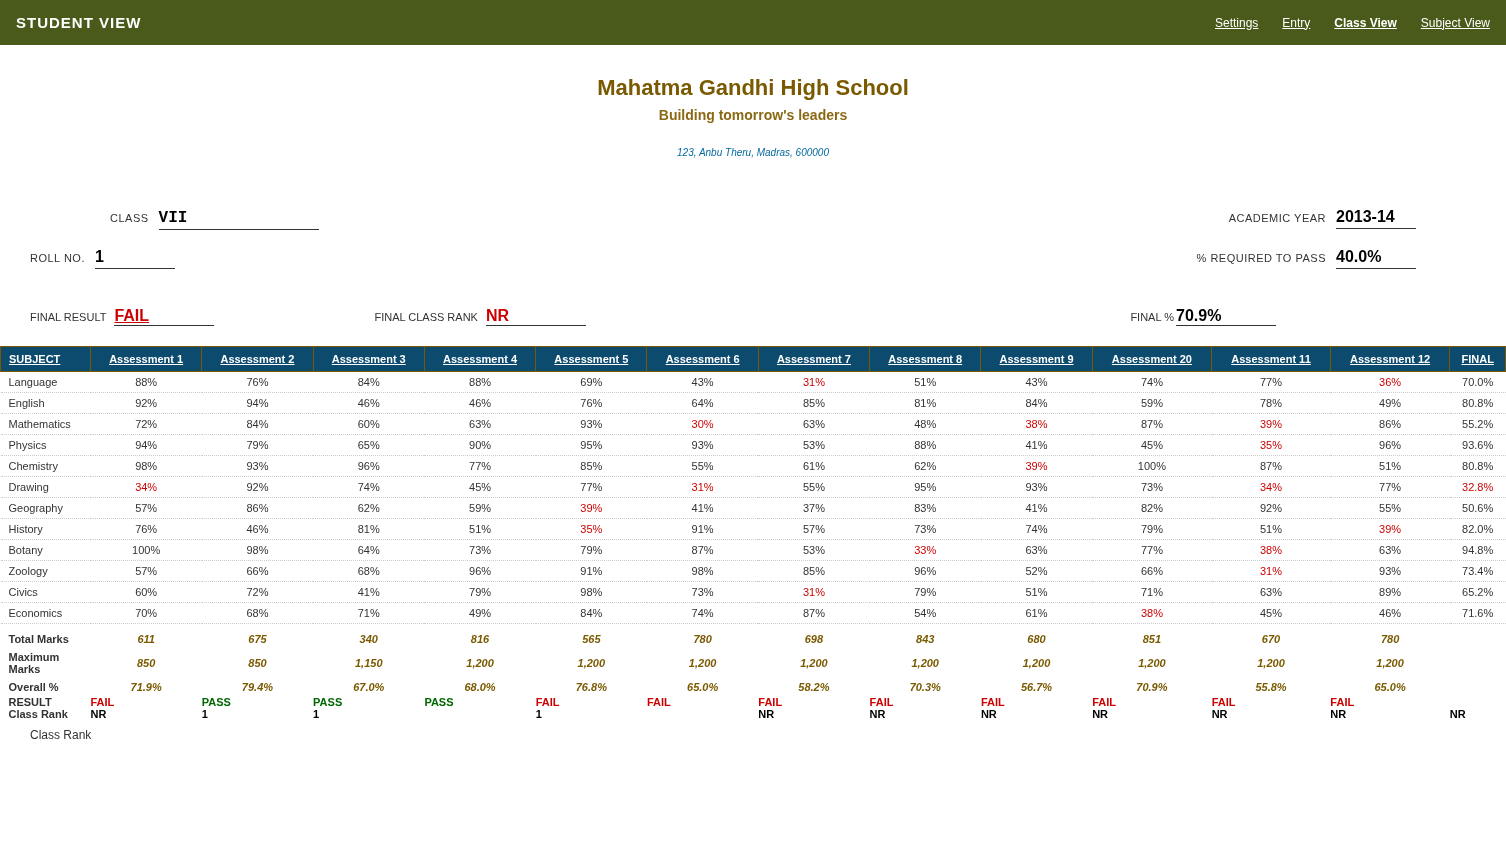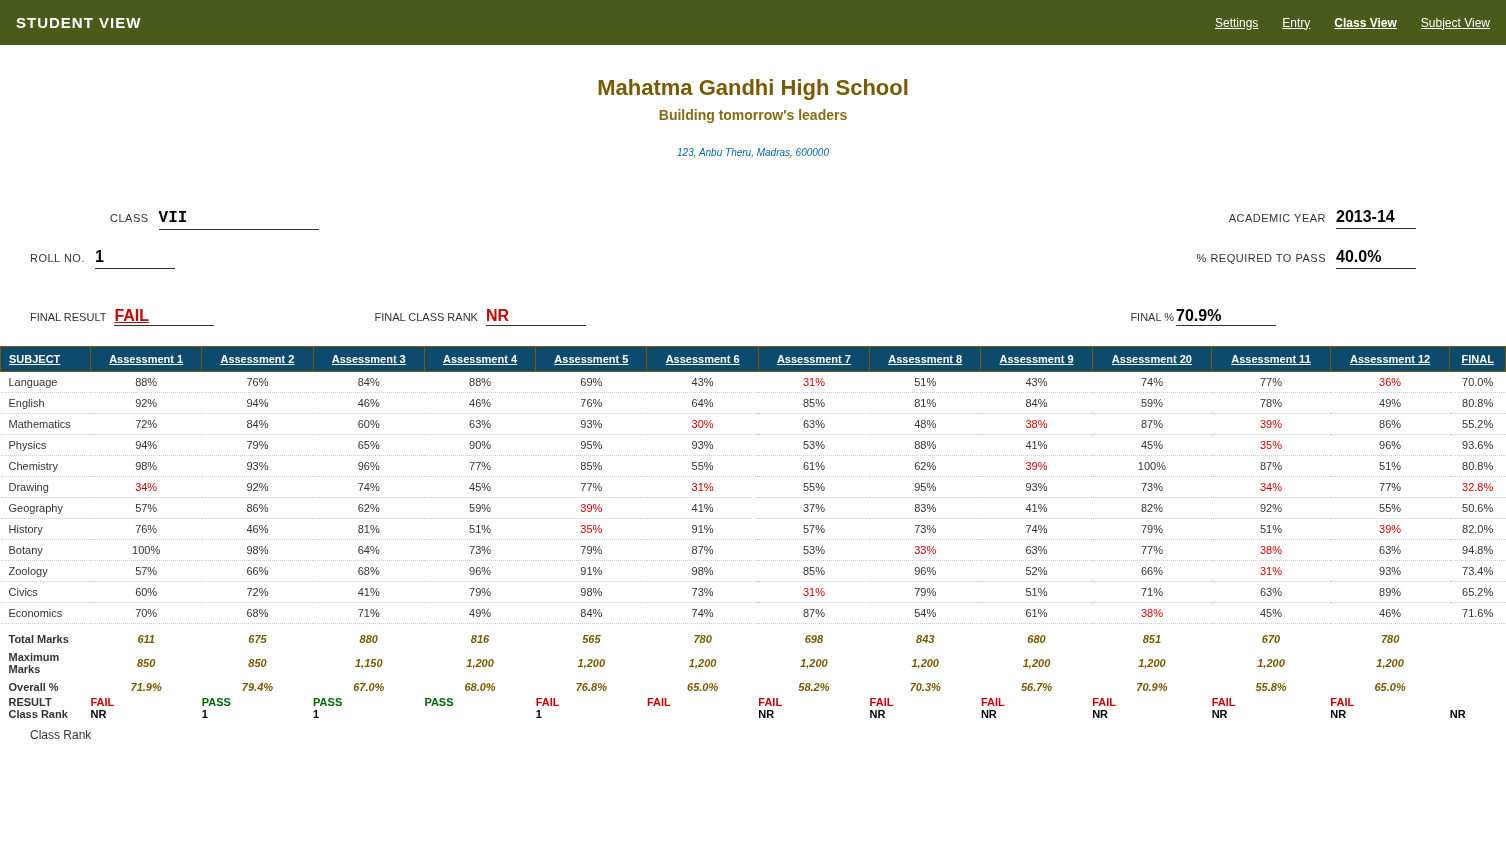--- a/index.html
+++ b/index.html
@@ -462,21 +462,21 @@
       </tr>
     </tbody>
   <tfoot id="table-foot">
   <tr>
         <td colspan="14" style="height:6px;"></td>
       </tr>
       <tr class="summary-section">
         <td style="font-style:normal;font-weight:bold;color:#333;">Total Marks</td>
         <td>611</td>
         <td>675</td>
-        <td>880</td>
+        <td>340</td>
         <td>816</td>
         <td>565</td>
         <td>780</td>
         <td>698</td>
         <td>843</td>
         <td>680</td>
         <td>851</td>
         <td>670</td>
         <td>780</td>
         <td></td>

